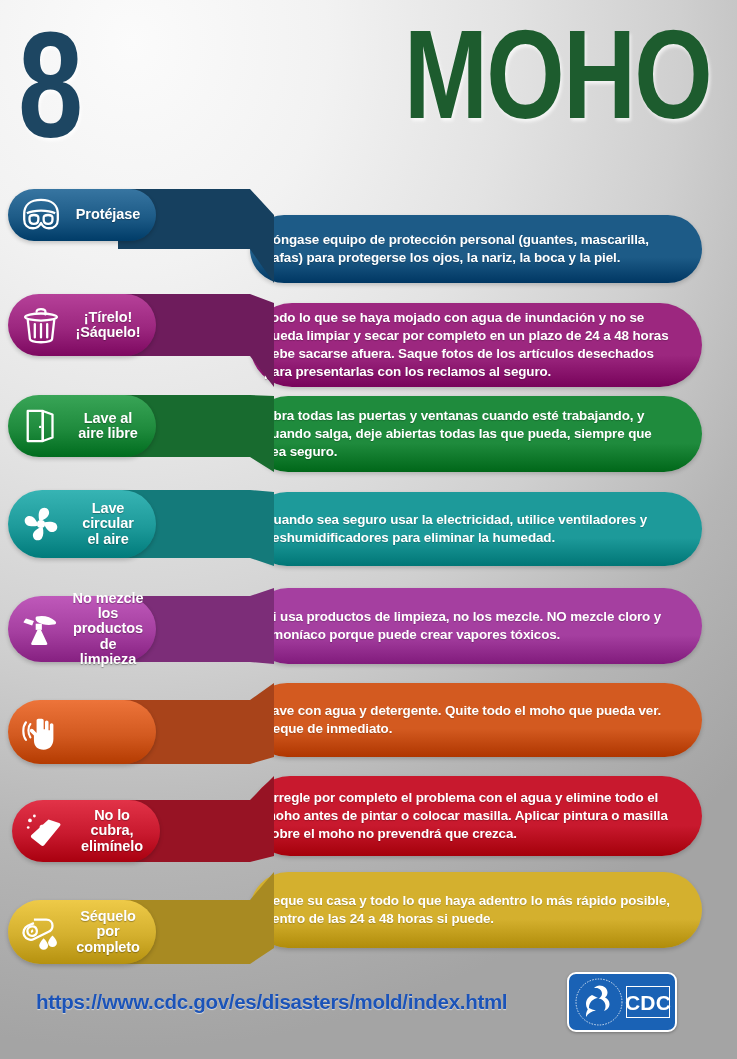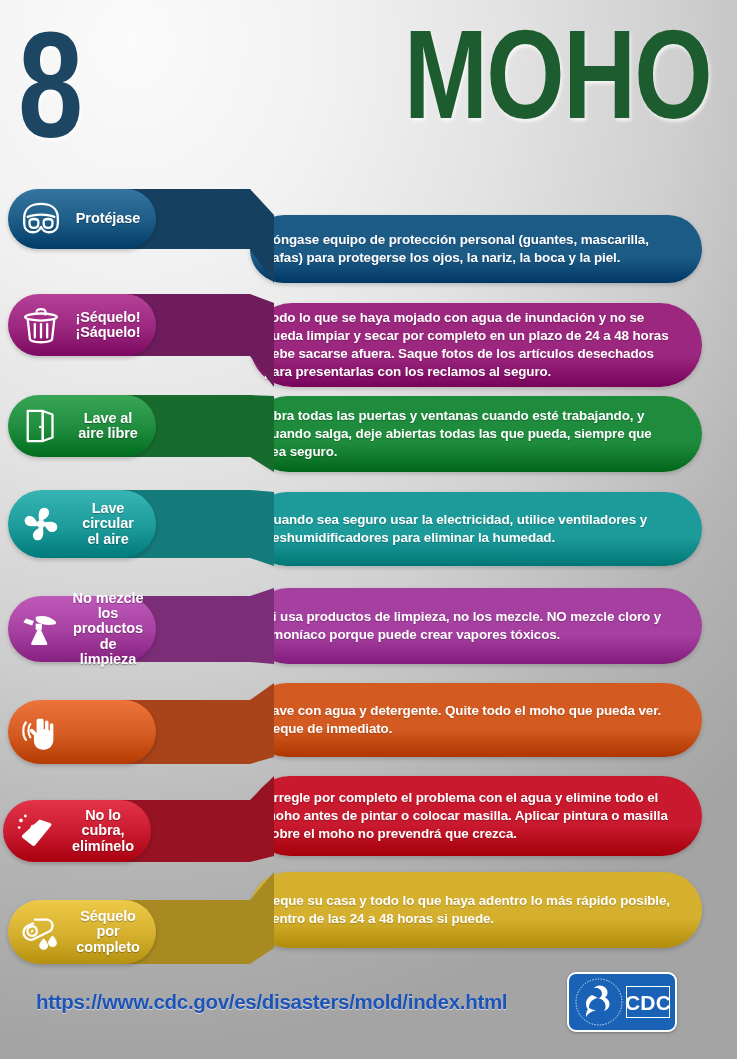--- a/index.html
+++ b/index.html
@@ -188,21 +188,21 @@
   </div>
 
   <div id="tips-container">
       <div class="tip">
         <div class="tip-tab" style="left: 118px; top: 187px; width: 156px; height: 98px;"><svg width="156" height="98" viewBox="0 0 156 98">
        <path d="M0 2 L132 2 L156 28 L156 96 L132 62 L0 62 Z" fill="#16405f"></path>
      </svg></div>
         <div class="tip-body" style="left: 250px; top: 215px; width: 452px; height: 68px; background: linear-gradient(rgb(29, 91, 135) 0%, rgb(29, 91, 135) 62%, rgb(0, 55, 99) 100%); border-radius: 34px;">
           <div class="tip-body-text" style="padding-left: 14px;">Póngase equipo de protección personal (guantes, mascarilla, gafas) para protegerse los ojos, la nariz, la boca y la piel.</div>
         </div>
-        <div class="tip-label" style="left: 8px; top: 189px; width: 148px; height: 60px; background: linear-gradient(rgb(55, 117, 161) 0%, rgb(29, 91, 135) 55%, rgb(0, 60, 104) 100%); border-radius: 30px;">
+        <div class="tip-label" style="left: 8px; top: 189px; width: 148px; height: 52px; background: linear-gradient(rgb(55, 117, 161) 0%, rgb(29, 91, 135) 55%, rgb(0, 60, 104) 100%); border-radius: 30px;">
           <div class="tip-label-inner">
             <div class="tip-icon">
               <svg viewBox="0 0 52 52" width="46" height="46">
                 <g fill="none" stroke="#fff" stroke-width="2.6" stroke-linejoin="round">
                   <path d="M7 25c0-10 7-16 19-16s19 6 19 16v6c0 6-4 10-10 10-4 0-7-2-9-6-2 4-5 6-9 6-6 0-10-4-10-10z"></path>
                   <path d="M10 24c4-2 9-3 16-3s12 1 16 3"></path>
                   <path d="M13 29c0-2 2-3 5-3s5 1 5 3v2c0 3-2 5-5 5s-5-2-5-5z"></path>
                   <path d="M29 29c0-2 2-3 5-3s5 1 5 3v2c0 3-2 5-5 5s-5-2-5-5z"></path>
                 </g>
               </svg>
@@ -226,21 +226,21 @@
               <svg viewBox="0 0 52 52" width="46" height="46">
                 <g fill="none" stroke="#fff" stroke-width="2.6" stroke-linecap="round" stroke-linejoin="round">
                   <path d="M21 11c0-2 2-3 5-3s5 1 5 3v3"></path>
                   <path d="M8 17c0-2 8-4 18-4s18 2 18 4-8 4-18 4S8 19 8 17z"></path>
                   <path d="M11 20l2.5 22c.2 2 5.5 3.5 12.5 3.5S38.3 44 38.5 42L41 20"></path>
                   <path d="M19 25v15M26 25v15M33 25v15"></path>
                 </g>
               </svg>
             </div>
             <div class="tip-title">
-              <span style="display:block">¡Séquelo!</span>
+              <span style="display:block">¡Tírelo!</span>
               <span style="display:block">¡Sáquelo!</span>
             </div>
           </div>
         </div>
       </div>
       <div class="tip">
         <div class="tip-tab" style="left: 118px; top: 393px; width: 156px; height: 81px;"><svg width="156" height="81" viewBox="0 0 156 81">
        <path d="M0 2 L132 2 L156 3 L156 79 L132 64 L0 64 Z" fill="#186b2f"></path>
      </svg></div>
         <div class="tip-body" style="left: 250px; top: 396px; width: 452px; height: 76px; background: linear-gradient(rgb(31, 139, 61) 0%, rgb(31, 139, 61) 62%, rgb(0, 103, 25) 100%); border-radius: 38px;">
@@ -343,21 +343,21 @@
           </div>
         </div>
       </div>
       <div class="tip">
         <div class="tip-tab" style="left: 118px; top: 774px; width: 156px; height: 90px;"><svg width="156" height="90" viewBox="0 0 156 90">
        <path d="M0 26 L132 26 L156 2 L156 82 L132 88 L0 88 Z" fill="#971324"></path>
      </svg></div>
         <div class="tip-body" style="left: 250px; top: 776px; width: 452px; height: 80px; background: linear-gradient(rgb(200, 25, 46) 0%, rgb(200, 25, 46) 62%, rgb(164, 0, 10) 100%); border-radius: 40px;">
           <div class="tip-body-text" style="padding-left: 14px;">Arregle por completo el problema con el agua y elimine todo el moho antes de pintar o colocar masilla. Aplicar pintura o masilla sobre el moho no prevendrá que crezca.</div>
         </div>
-        <div class="tip-label" style="left: 3px; top: 800px; width: 148px; height: 62px; background: linear-gradient(rgb(226, 51, 72) 0%, rgb(200, 25, 46) 55%, rgb(169, 0, 15) 100%); border-radius: 31px;">
+        <div class="tip-label" style="left: 12px; top: 800px; width: 148px; height: 62px; background: linear-gradient(rgb(226, 51, 72) 0%, rgb(200, 25, 46) 55%, rgb(169, 0, 15) 100%); border-radius: 31px;">
           <div class="tip-label-inner">
             <div class="tip-icon">
               <svg viewBox="0 0 52 52" width="46" height="46">
                 <g fill="#fff">
                   <path d="M30 13l12 4c1.5.5 2 2 1 3.2L25 42c-.8 1-2.2 1.2-3.2.4L11 34c-1.2-.9-1.3-2.4-.3-3.4z"></path>
                   <path d="M22 19c1.5-.6 3 .2 3.4 1.7.5 1.6-.5 3-2 3.5-1.5.5-3-.4-3.4-2-.4-1.5.5-2.8 2-3.2z"></path>
                 </g>
                 <g fill="#fff">
                   <circle cx="9" cy="14" r="2.1"></circle>
                   <circle cx="14" cy="9" r="1.6"></circle>

